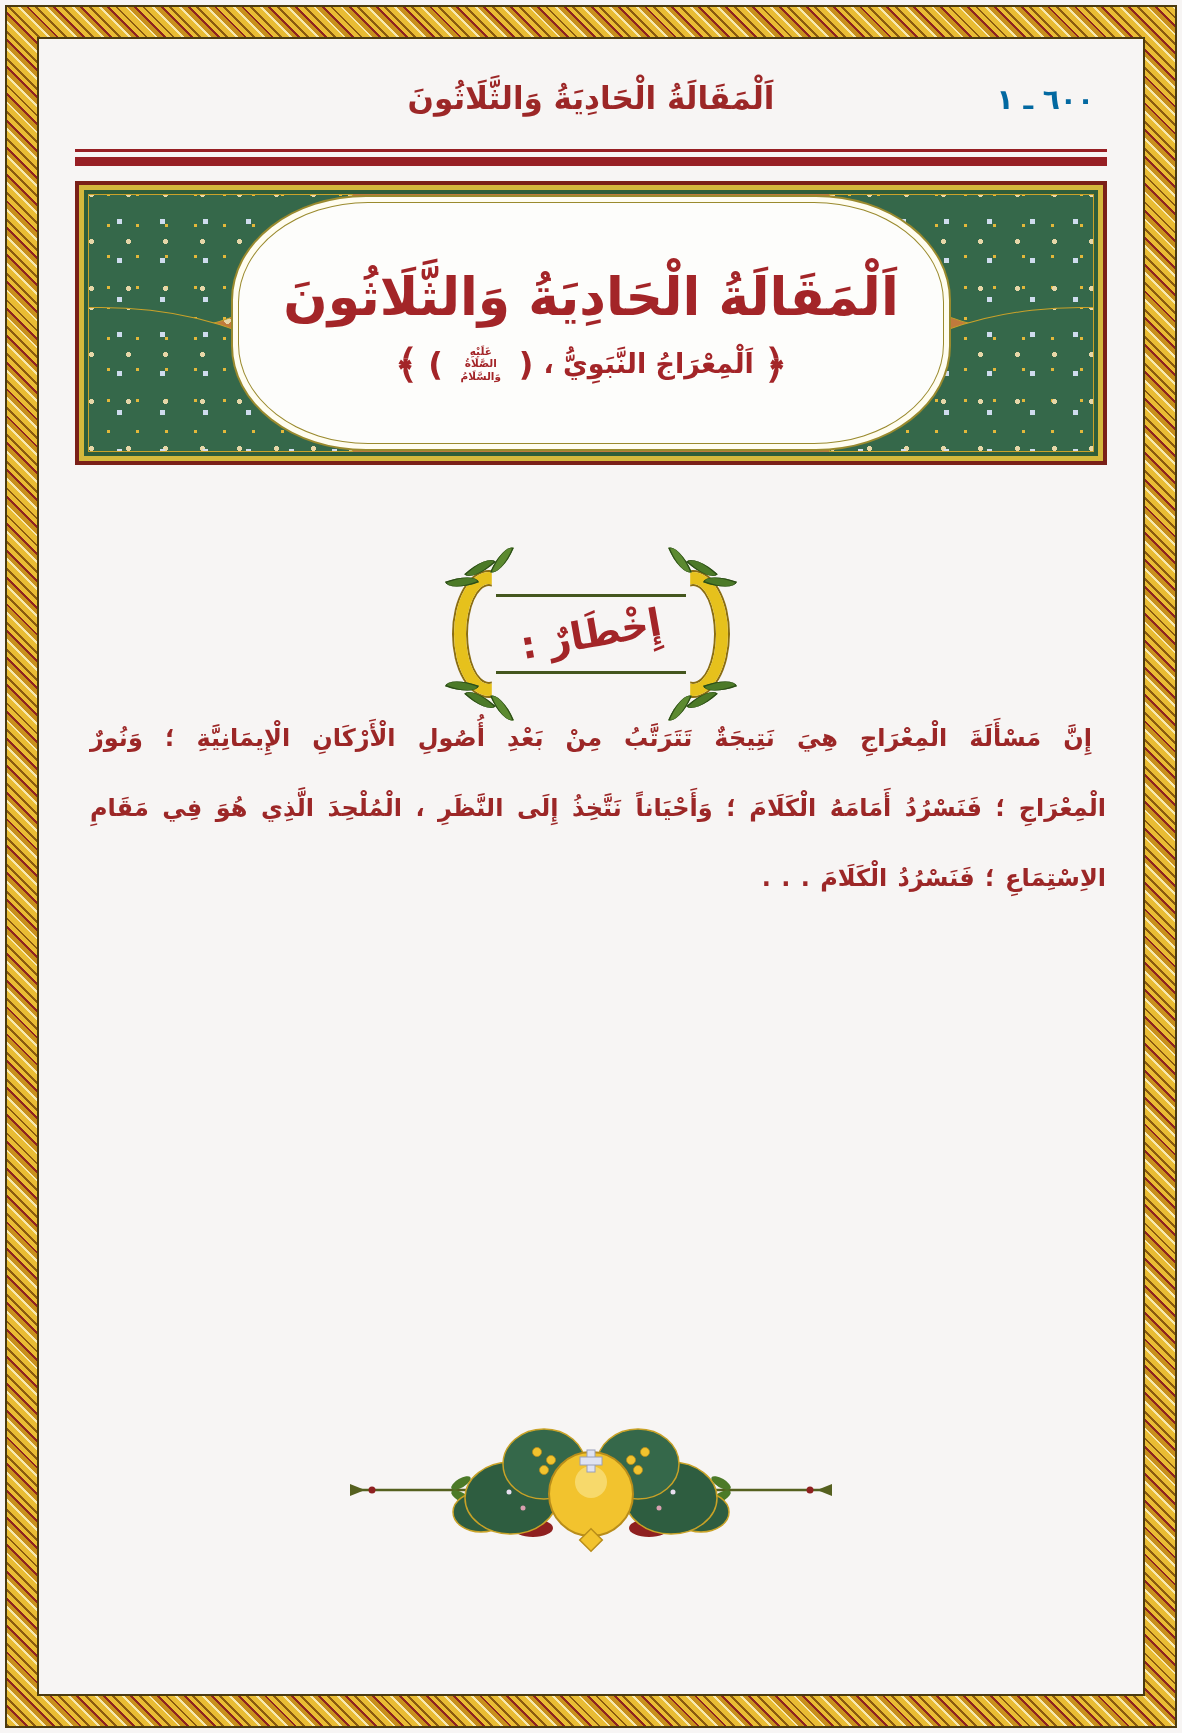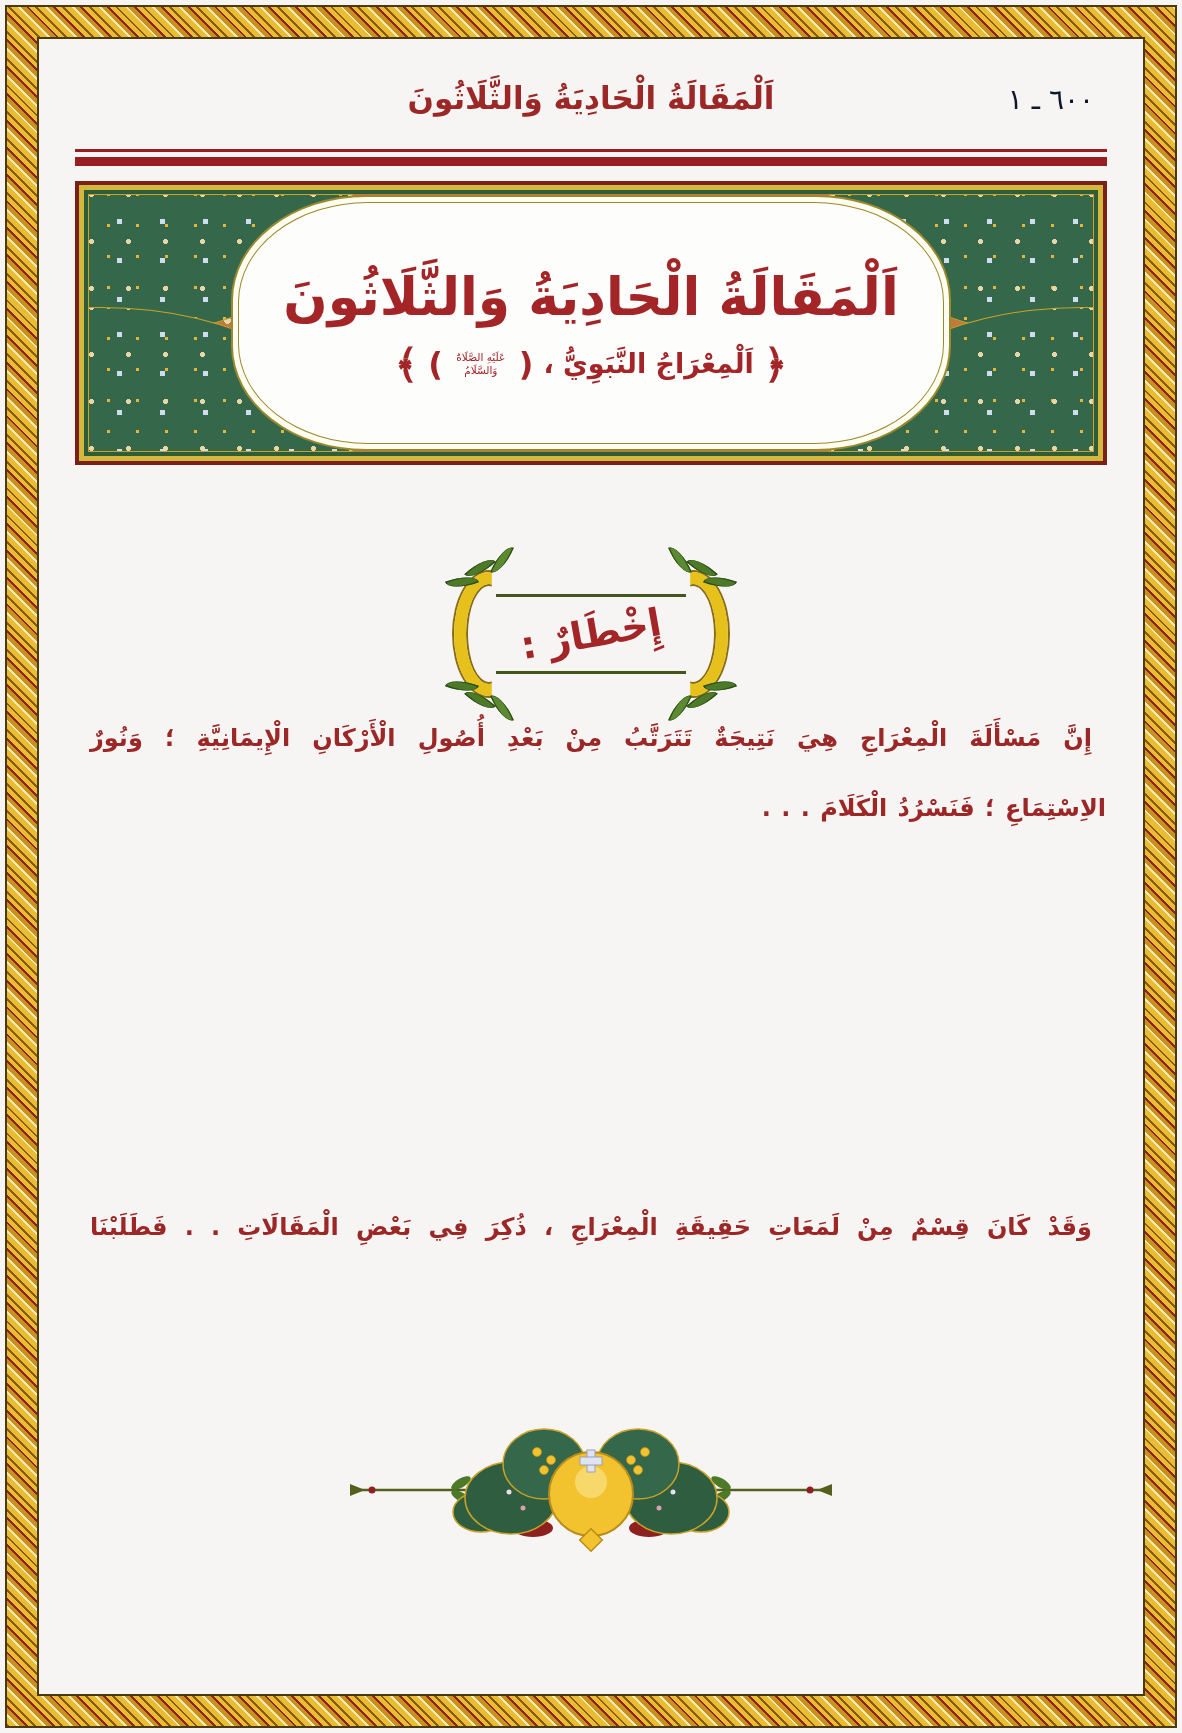--- a/index.html
+++ b/index.html
@@ -19,21 +19,21 @@
   .frame-hole{
     position:absolute;inset:37px;border:2px solid #4a3a10;background:#f7f5f4;
   }
   
   .hdr-title{
     position:absolute;top:80px;left:0;right:0;text-align:center;
     font-size:31px;font-weight:bold;color:#9c2727;direction:rtl;
   }
   .hdr-number{
     position:absolute;top:83px;right:88px;
-    font-size:28px;font-weight:normal;color:#0f172a;direction:rtl;
+    font-size:28px;font-weight:bold;color:#0369a1;direction:rtl;
   }
   .rule{position:absolute;left:75px;width:1032px;background:#971f24;}
   .rule-thin{top:149px;height:3px;}
   .rule-thick{top:157px;height:9px;}
   
   .banner{
     position:absolute;top:181px;left:75px;width:1032px;height:284px;
     border:4px solid #7a2018;box-sizing:border-box;background:#d4b83c;
   }
   .banner-b2{position:absolute;inset:0;border:5px solid #d4b83c;box-sizing:border-box;}
@@ -78,21 +78,21 @@
   }
   .banner-sub{
     margin-top:14px;display:flex;direction:rtl;align-items:center;gap:10px;
     color:#a32528;font-weight:bold;
   }
   .ornate-bracket{font-size:40px;line-height:1;}
   .banner-sub-text{font-size:27px;}
   .paren{font-size:32px;line-height:1;}
   .honorific{
     display:inline-block;width:56px;font-size:10.5px;line-height:1.15;
-    text-align:center;font-weight:normal;
+    text-align:center;font-weight:bold;
   }
   
   .notice{
     position:absolute;top:548px;left:50%;transform:translateX(-50%);
     width:302px;height:172px;
   }
   .notice-line{position:absolute;left:56px;right:56px;height:3px;background:#44561e;}
   .notice-line.t{top:46px;} .notice-line.b{bottom:46px;}
   .ribbon{position:absolute;top:24px;width:70px;height:124px;}
   .ribbon .ring{
@@ -201,25 +201,25 @@
         <div class="leaf l2"></div>
         <div class="leaf l3"></div>
     </div>
     <div class="notice-label-wrap">
       <div class="notice-label">إِخْطَارٌ :</div>
     </div>
   </div>
 
   <div class="para p1">
     <div class="text-line first">إِنَّ مَسْأَلَةَ الْمِعْرَاجِ هِيَ نَتِيجَةٌ تَتَرَتَّبُ مِنْ بَعْدِ أُصُولِ الْأَرْكَانِ الْإِيمَانِيَّةِ ؛ وَنُورٌ</div>
+    <div class="text-line">الْمِعْرَاجِ ؛ فَنَسْرُدُ أَمَامَهُ الْكَلَامَ ؛ وَأَحْيَاناً نَتَّخِذُ إِلَى النَّظَرِ ، الْمُلْحِدَ الَّذِي هُوَ فِي مَقَامِ</div>
     <div class="text-line last">الاِسْتِمَاعِ ؛ فَنَسْرُدُ الْكَلَامَ . . .</div>
   </div>
 
   <div class="para p2">
-    <div class="text-line first">وَقَدْ كَانَ قِسْمٌ مِنْ لَمَعَاتِ حَقِيقَةِ الْمِعْرَاجِ ، ذُكِرَ فِي بَعْضِ الْمَقَالَاتِ . . فَطَلَبْنَا</div>
   </div>
 
   <div class="ornament">
     <svg width="500" height="150" viewBox="0 0 500 150">
       <g>
         <line x1="12" y1="78" x2="152" y2="78" stroke="#55601f" stroke-width="2.5"></line>
         <path d="M24 78 l-15 -6 v12 z" fill="#55601f"></path>
         <circle cx="31" cy="78" r="3.5" fill="#8f2020"></circle>
         <ellipse cx="120" cy="71" rx="11" ry="4.5" fill="#4c7a28" transform="rotate(-30 120 71)"></ellipse>
         <ellipse cx="120" cy="85" rx="11" ry="4.5" fill="#4c7a28" transform="rotate(30 120 85)"></ellipse>

